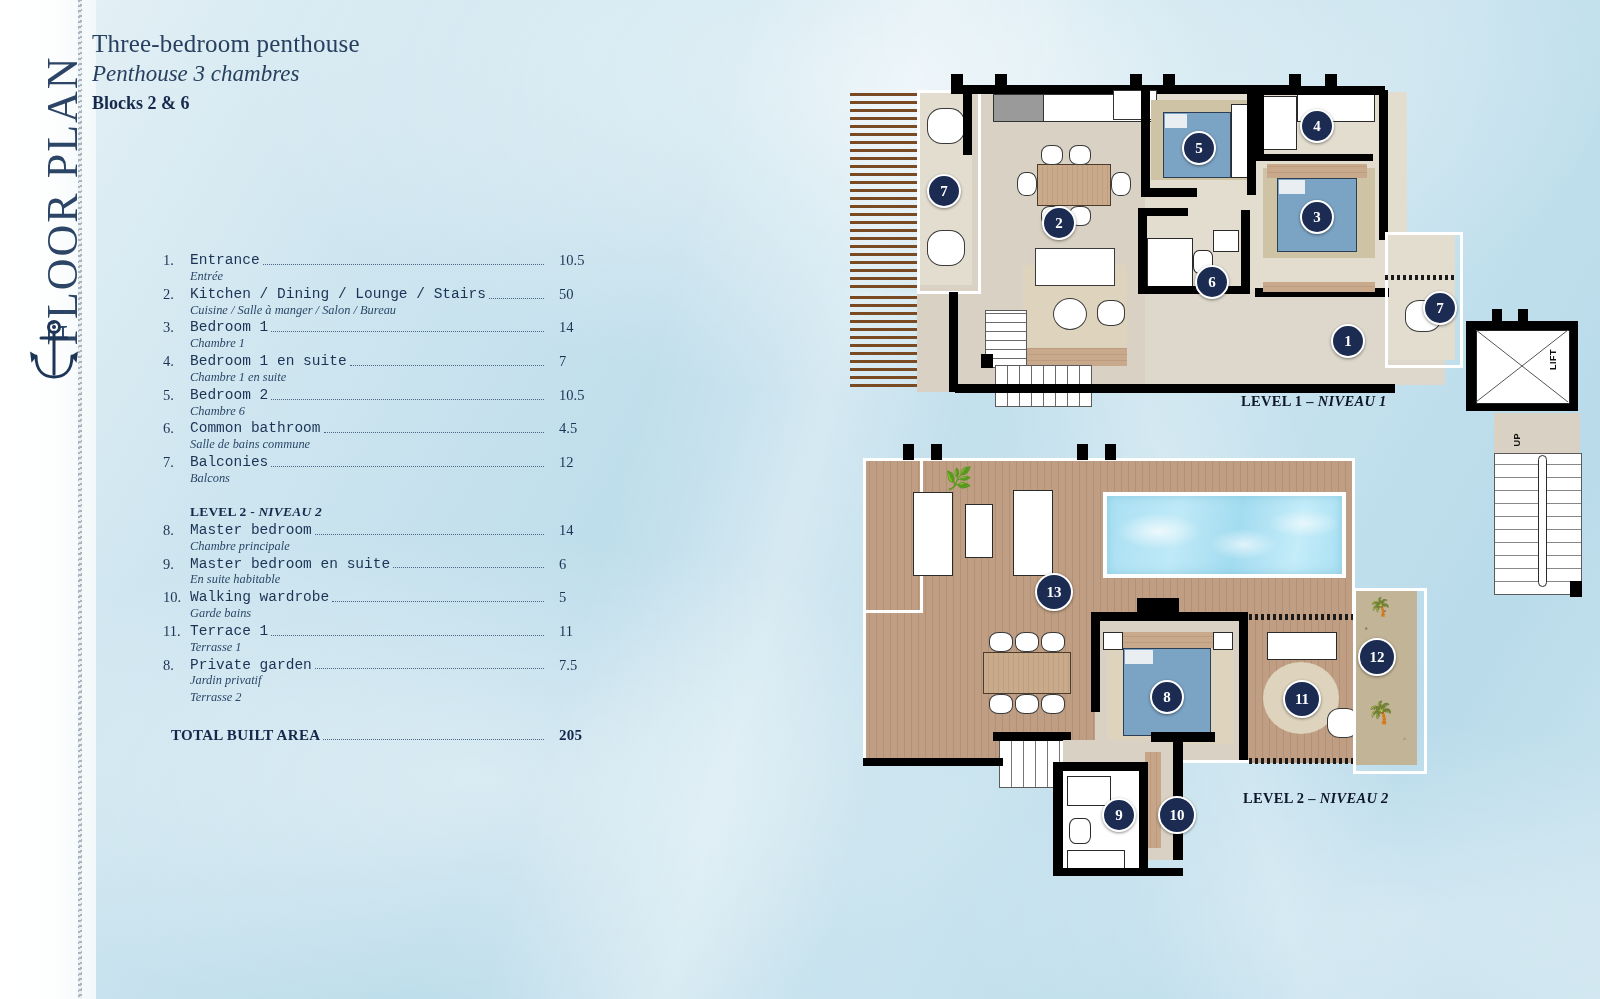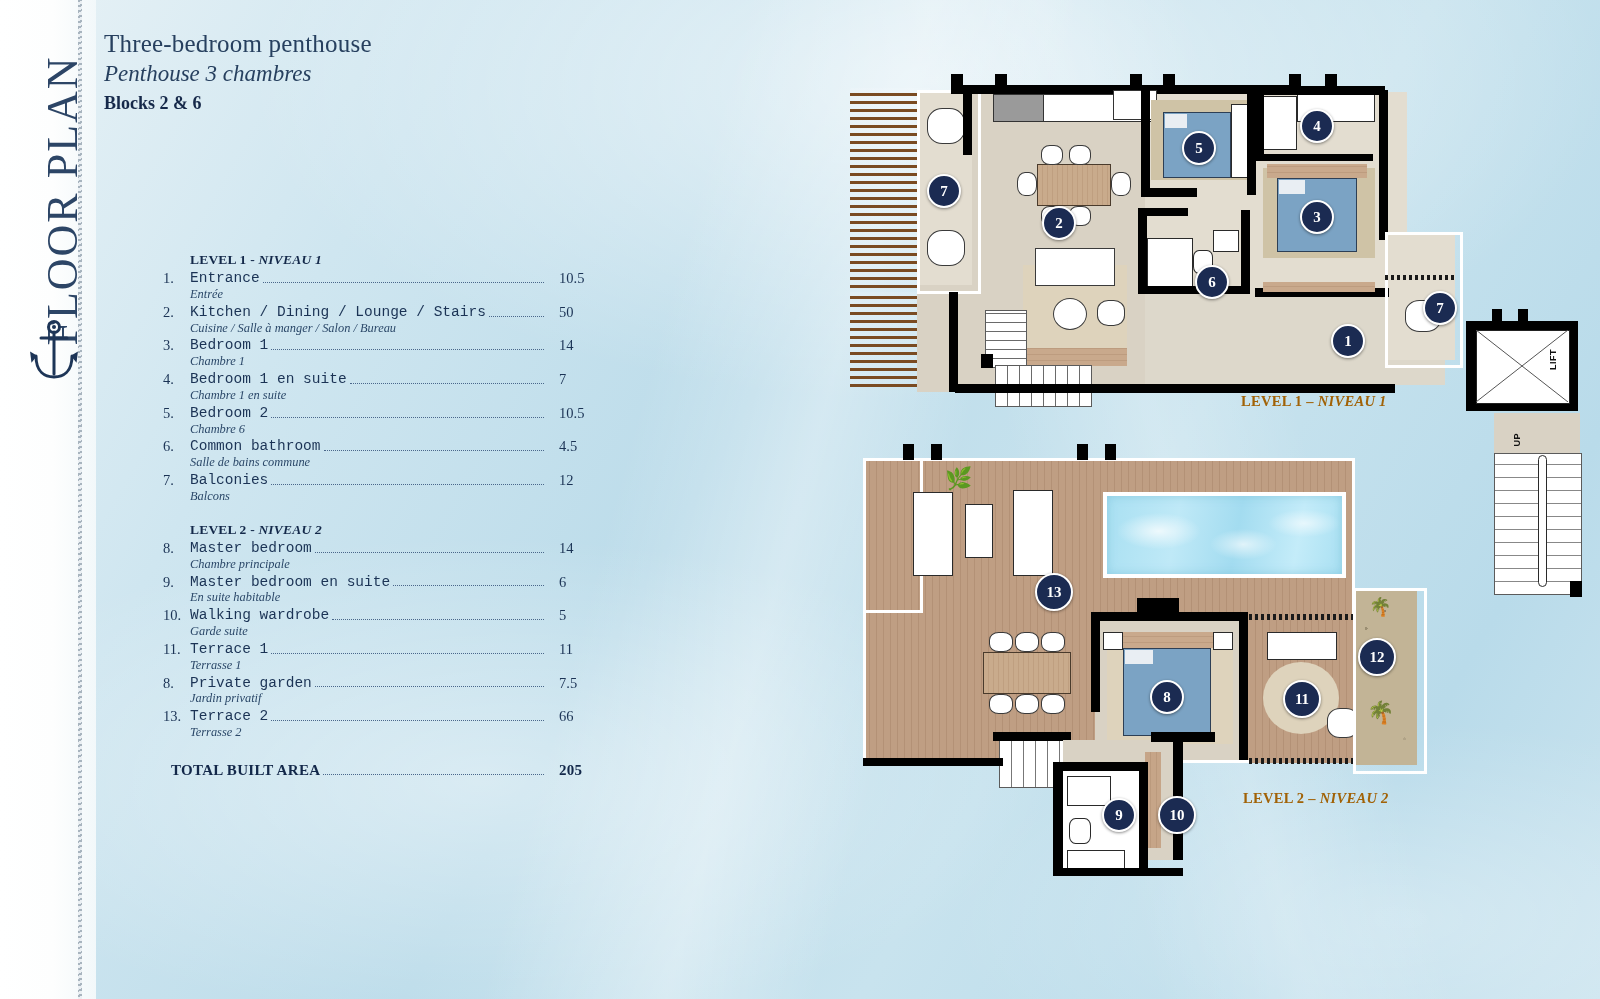--- a/index.html
+++ b/index.html
@@ -26,21 +26,21 @@
     background:linear-gradient(90deg,#ffffff 0%, #fdfefe 55%, #f2f8fa 100%);}
   #rope{position:absolute;left:78px;top:0;width:4px;height:999px;
     background:repeating-linear-gradient(160deg,#9aa8b4 0 2px,#e9eef2 2px 5px);
     opacity:.85;}
   #floorplan-vert{position:absolute;left:-118px;top:175px;width:360px;
     transform:rotate(-90deg);transform-origin:center;
     text-align:center;font-size:44px;letter-spacing:2px;color:#2c4566;
     font-family:"Liberation Serif",serif;white-space:nowrap;}
   #anchor{position:absolute;left:28px;top:318px;width:52px;height:64px;}
   
-  #header{position:absolute;left:104px;top:30px;width:520px;color:#1e3a5f;}
+  #header{position:absolute;left:92px;top:30px;width:520px;color:#1e3a5f;}
   #h-title{font-size:25px;line-height:1.15;color:#27405f;letter-spacing:.2px;}
   #h-sub{font-size:23px;font-style:italic;line-height:1.2;color:#27405f;margin-top:1px;}
   #h-blocks{font-size:18px;font-weight:bold;margin-top:6px;color:#16294a;}
   
   #areas{position:absolute;left:163px;top:252px;width:440px;color:#17304f;}
   #areas-title{font-style:italic;font-weight:bold;font-size:22px;letter-spacing:.6px;
     color:#c9a173;text-align:center;margin-bottom:18px;}
   .lvl-head{font-size:13.5px;font-weight:bold;color:#14294a;margin:0 0 2px 27px;letter-spacing:.2px;}
   .lvl-head i{font-weight:bold;}
   .row{display:flex;align-items:flex-end;font-size:14.5px;line-height:1.16;color:#1b3355;}
@@ -49,21 +49,21 @@
   .row .dots{flex:1;border-bottom:1.4px dotted #4a678b;margin:0 3px 4px 3px;height:9px;}
   .row .val{width:44px;flex:none;text-align:left;padding-left:12px;}
   .sub{font-size:12.4px;font-style:italic;color:#2b4869;margin:0 0 2px 27px;line-height:1.2;}
   .gap{height:16px;}
   #total{display:flex;align-items:flex-end;font-size:15px;font-weight:bold;color:#13284a;
     margin-top:22px;margin-left:8px;letter-spacing:.3px;}
   #total .dots{flex:1;border-bottom:1.4px dotted #4a678b;margin:0 3px 4px 3px;height:9px;}
   #total .val{width:44px;flex:none;text-align:left;padding-left:12px;}
   #total-sub{font-size:12.4px;font-style:italic;color:#2b4869;margin-left:8px;}
   
-  .plan-label{position:absolute;font-size:14.5px;font-weight:bold;color:#a16207;letter-spacing:.3px;white-space:nowrap;}
+  .plan-label{position:absolute;font-size:14.5px;font-weight:bold;color:#0f172a;letter-spacing:.3px;white-space:nowrap;}
   .plan-label i{font-weight:bold;}
   
   .mk{position:absolute;width:30px;height:30px;border-radius:50%;
     background:#1b2b52;border:2.5px solid #ffffff;
     box-shadow:0 1px 3px rgba(0,0,0,.45);
     color:#fff;font-family:"Liberation Serif",serif;font-size:15px;font-weight:bold;
     display:flex;align-items:center;justify-content:center;line-height:1;z-index:40;}
   .mk.w{width:34px;height:34px;font-size:15px;}
   
   .plan{position:absolute;}
@@ -137,23 +137,20 @@
 </div>
 
 <div id="header">
   <div id="h-title">Three-bedroom penthouse</div>
   <div id="h-sub">Penthouse 3 chambres</div>
   <div id="h-blocks">Blocks 2 &amp; 6</div>
 </div>
 
 <div id="areas">
 
-  <div class="lvl-head">
-    <span>LEVEL 1</span><span> - </span><i>NIVEAU 1</i>
-  </div>
   <div id="l1list">
       <div class="row">
         <span class="num">1.</span>
         <span class="lbl">Entrance</span>
         <span class="dots"></span>
         <span class="val">10.5</span>
       </div>
       <div class="sub">Entrée</div>
       <div class="row">
         <span class="num">2.</span>
@@ -217,41 +214,35 @@
         <span class="dots"></span>
         <span class="val">6</span>
       </div>
       <div class="sub">En suite habitable</div>
       <div class="row">
         <span class="num">10.</span>
         <span class="lbl">Walking wardrobe</span>
         <span class="dots"></span>
         <span class="val">5</span>
       </div>
-      <div class="sub">Garde suite</div>
+      <div class="sub">Garde bains</div>
       <div class="row">
         <span class="num">11.</span>
         <span class="lbl">Terrace 1</span>
         <span class="dots"></span>
         <span class="val">11</span>
       </div>
       <div class="sub">Terrasse 1</div>
       <div class="row">
         <span class="num">8.</span>
         <span class="lbl">Private garden</span>
         <span class="dots"></span>
         <span class="val">7.5</span>
       </div>
       <div class="sub">Jardin privatif</div>
-      <div class="row">
-        <span class="num">13.</span>
-        <span class="lbl">Terrace 2</span>
-        <span class="dots"></span>
-        <span class="val">66</span>
-      </div>
       <div class="sub">Terrasse 2</div>
     </div>
 
   <div id="total">
     <span>TOTAL BUILT AREA</span>
     <span class="dots"></span>
     <span class="val">205</span>
   </div>
 </div>
 

